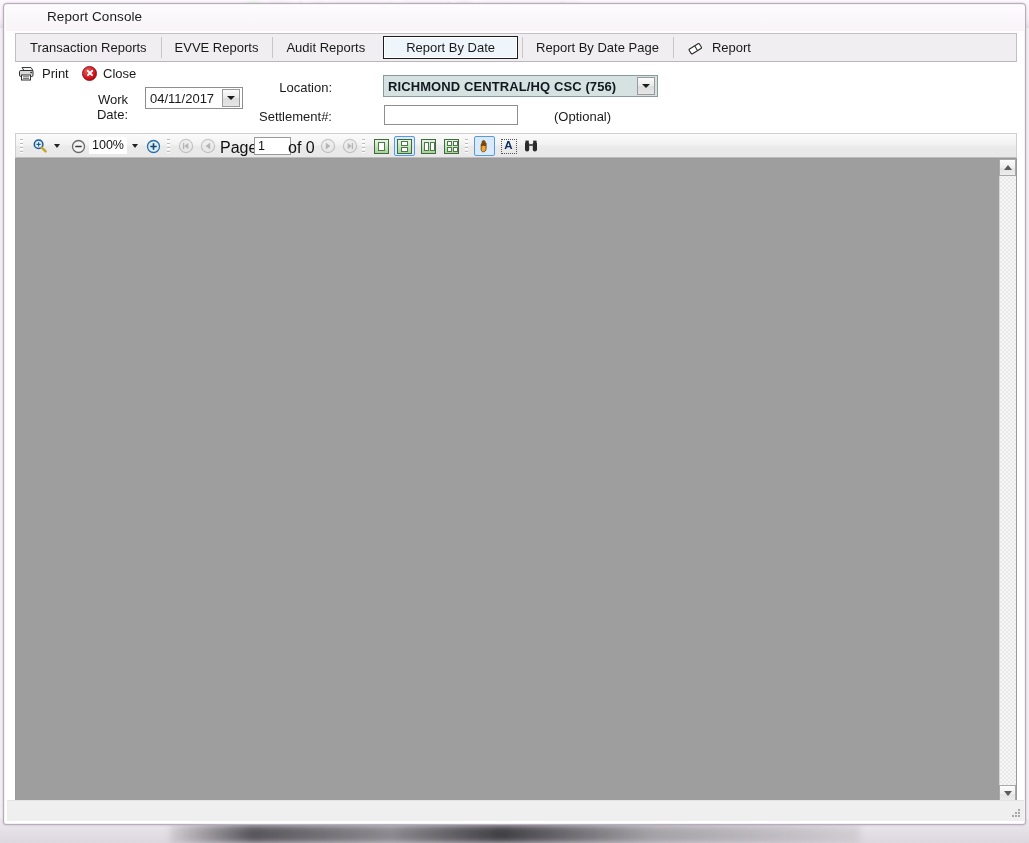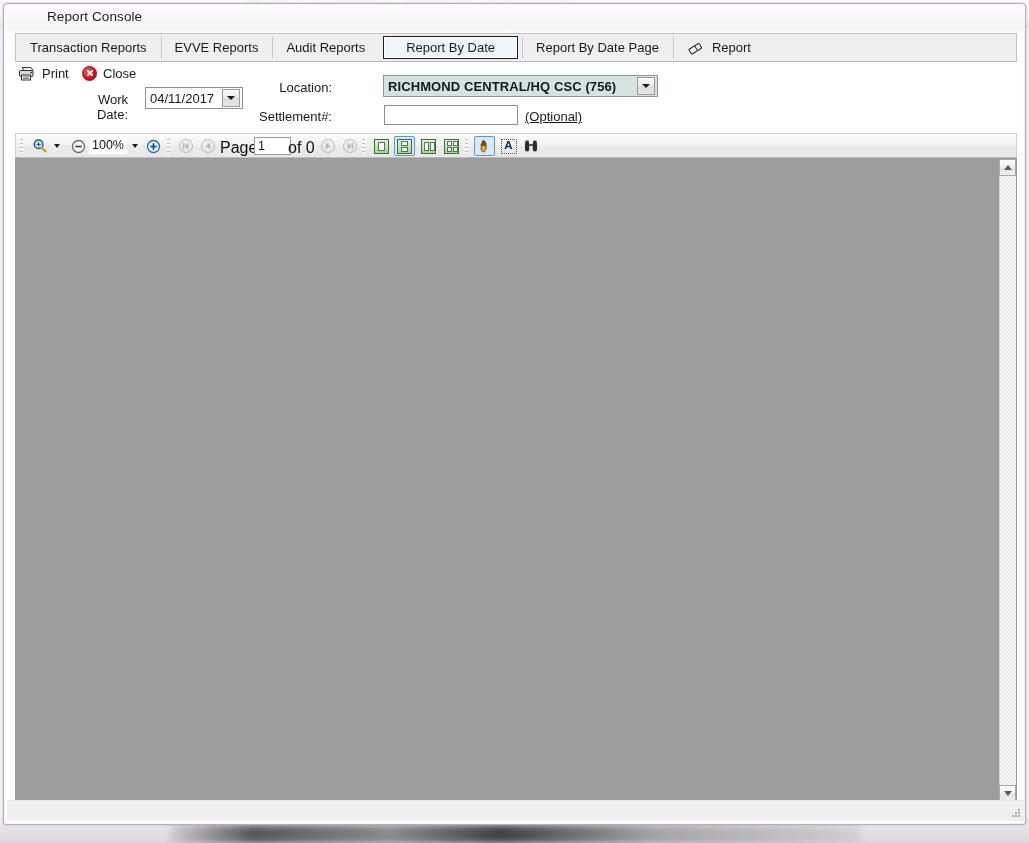--- a/index.html
+++ b/index.html
@@ -555,21 +555,21 @@
         <span class="val">RICHMOND CENTRAL/HQ CSC (756)</span>
         <span class="arrow-btn">
           <span class="arrow-down"></span>
         </span>
       </div>
 
       <div class="field-label" style="left:245px; top:103px; width:81px;">Settlement#:</div>
 
       <div class="textbox" style="left:378px; top:99px; width:134px;"></div>
 
-      <div class="hint" style="left:519px; top:103px;text-decoration:underline;">(Optional)</div>
+      <div class="hint" style="left:548px; top:103px;">(Optional)</div>
 
       <div class="viewer-toolbar">
 
         <div class="grip" style="left:4px;"></div>
 
         <div class="tb-item tb-icon-btn" style="left:13px;">
           <svg width="16" height="16" viewBox="0 0 16 16">
             <circle cx="6.6" cy="6.3" r="4.3" fill="#cfe6f7" stroke="#1d5c8f" stroke-width="1.5"></circle>
             <circle cx="6.6" cy="6.3" r="2.6" fill="#eaf5ff" stroke="none"></circle>
             <line x1="6.6" y1="4.2" x2="6.6" y2="8.4" stroke="#1d5c8f" stroke-width="1.2"></line>

